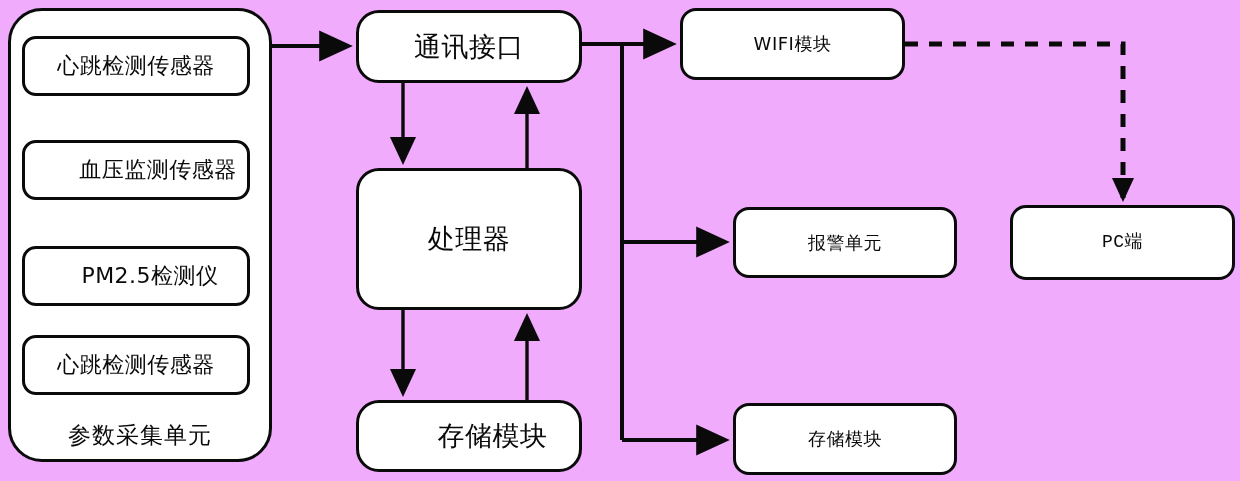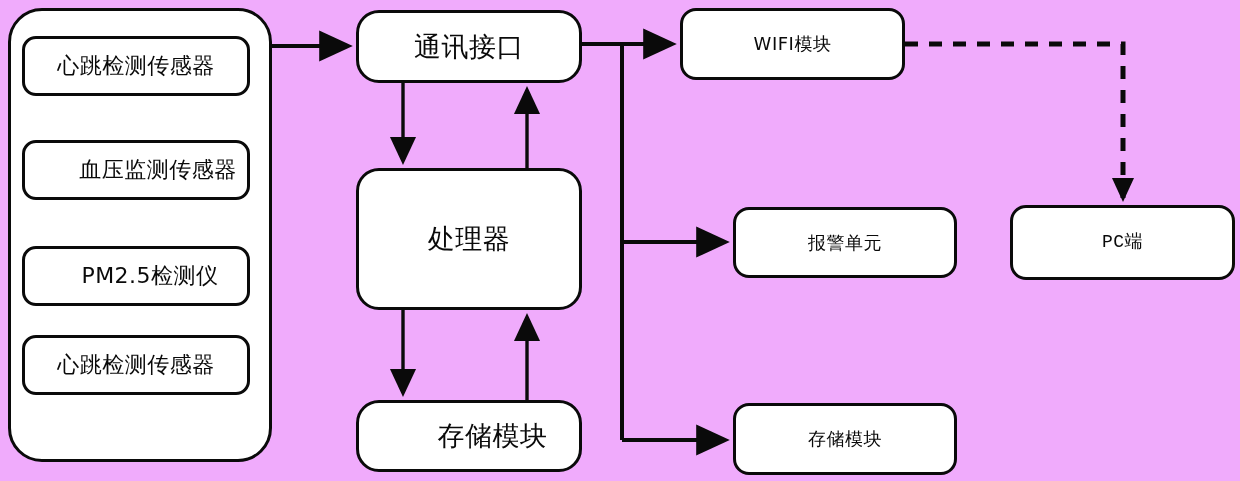--- a/index.html
+++ b/index.html
@@ -132,20 +132,21 @@
   </div>
 
   <div class="node sensor-node" style="left:22px; top:246px; width:228px; height:60px;padding-left:28px;">
     <span>PM2.5检测仪</span>
   </div>
 
   <div class="node sensor-node" style="left:22px; top:335px; width:228px; height:60px;">
     <span>心跳检测传感器</span>
   </div>
 
+  <div class="group-label" style="left:8px; top:420px; width:264px;">参数采集单元</div>
 
   <div class="node proc-node" style="left:356px; top:10px; width:226px; height:73px;">
     <span>通讯接口</span>
   </div>
 
   <div class="node proc-node" style="left:356px; top:168px; width:226px; height:142px;">
     <span>处理器</span>
   </div>
 
   <div class="node proc-node" style="left:356px; top:400px; width:226px; height:72px;padding-left:47px;">

